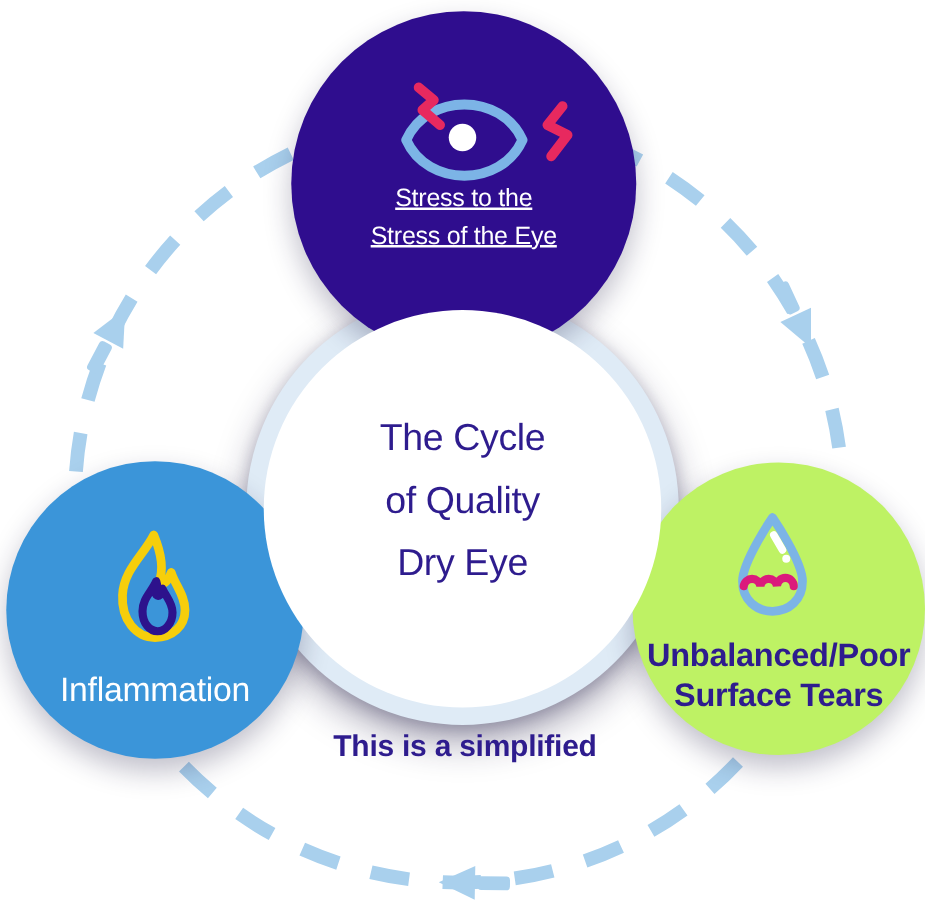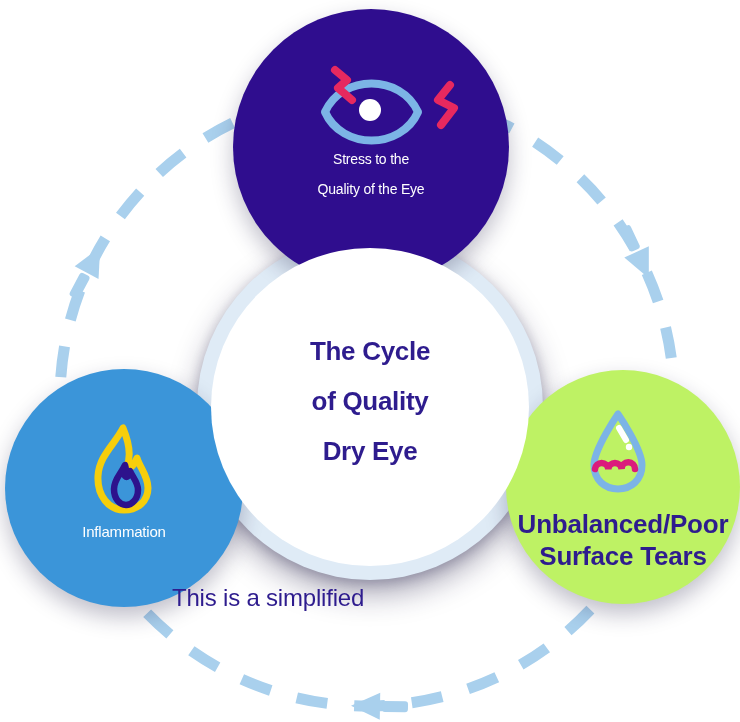--- a/index.html
+++ b/index.html
@@ -23,34 +23,34 @@
   .node-inflam  { left:5px;   top:369px; width:238px; height:238px; }
   .node-tears   { left:506px; top:370px; width:234px; height:234px; }
   .node-icon { position:absolute; }
   .icon-eye   { left:53px; top:51px; }
   .icon-flame { left:82px; top:53px; }
   .icon-drop  { left:79px; top:38px; }
   .node-label {
     position:absolute; left:0; width:100%; text-align:center;
     font-weight:500; letter-spacing:-0.2px;
   }
-  .label-stress { top:135px; font-size:14px; line-height:30px; }
-  .label-inflam { top:148px; font-size:15px; line-height:30px; }
+  .label-stress { top:135px; font-size:20px; line-height:30px;text-decoration:underline; }
+  .label-inflam { top:168px; font-size:27px; line-height:30px; }
   .label-tears  { top:138px; font-size:26px; line-height:32px; font-weight:600; }
   .center-circle {
     position:absolute; left:211px; top:248px; width:318px; height:318px;
     border-radius:50%; z-index:4;
   }
   .center-title {
     position:absolute; left:0; top:78px; width:100%; text-align:center;
-    font-size:26px; line-height:50px; font-weight:700; letter-spacing:-0.3px;
+    font-size:30px; line-height:50px; font-weight:400; letter-spacing:-0.3px;
   }
   .caption {
     position:absolute; left:172px; top:584px; width:400px; z-index:5;
-    text-align:left; font-size:24px; line-height:28px; font-weight:400;
+    text-align:center; font-size:24px; line-height:28px; font-weight:700;
     letter-spacing:-0.2px;
   }
 </style>
 </head>
 <body>
 
 <div class="stage">
 
   <svg class="ring-svg" width="740" height="722" viewBox="0 0 740 722">
     <circle cx="367" cy="399" r="307" fill="none" stroke-width="11" stroke-dasharray="31 27" stroke="#A9D0ED"></circle>
@@ -72,21 +72,21 @@
 
   <div class="node node-stress" style="background-color: rgb(47, 13, 142);">
     <svg class="node-icon icon-eye" width="174" height="92" viewBox="0 0 174 92">
       <path d="M39,52 C56,14 115,14 132,52 C115,90 56,90 39,52 Z" fill="none" stroke-width="8" stroke-linejoin="round" stroke="#7CB4E6"></path>
       <circle cx="84" cy="50" r="11" fill="#FFFFFF"></circle>
       <polyline points="49,10 61,20 52,28 66,40" fill="none" stroke-width="8" stroke-linecap="round" stroke-linejoin="round" stroke="#E7295F"></polyline>
       <polyline points="164,25 152,40 168,48 155,65" fill="none" stroke-width="8" stroke-linecap="round" stroke-linejoin="round" stroke="#E7295F"></polyline>
     </svg>
     <div class="node-label label-stress" style="color: rgb(255, 255, 255);">
       <div>Stress to the</div>
-      <div>Quality of the Eye</div>
+      <div>Stress of the Eye</div>
     </div>
   </div>
 
   <div class="node node-inflam" style="background-color: rgb(59, 149, 217);">
     <svg class="node-icon icon-flame" width="70" height="95" viewBox="0 0 70 95">
       <path d="M36,6 C28,22 12,34 11,54 C10,74 22,88 37,88 C51,88 61,79 61,66 C61,54 53,46 50,36 C47,44 43,47 40,44 C45,32 41,18 36,6 Z" fill="none" stroke-width="7" stroke-linejoin="round" stroke-linecap="round" stroke="#F6CE0B"></path>
       <path d="M38,43 C34,52 27,57 27,67 C27,77 33,83 39,83 C45,83 51,77 51,68 C51,60 46,56 43,49 C42,54 40,56 38,54 C39,50 39,46 38,43 Z" fill="none" stroke-width="6.5" stroke-linejoin="round" stroke-linecap="round" stroke="#2D128C"></path>
     </svg>
     <div class="node-label label-inflam" style="color: rgb(255, 255, 255);">
       <div>Inflammation</div>

